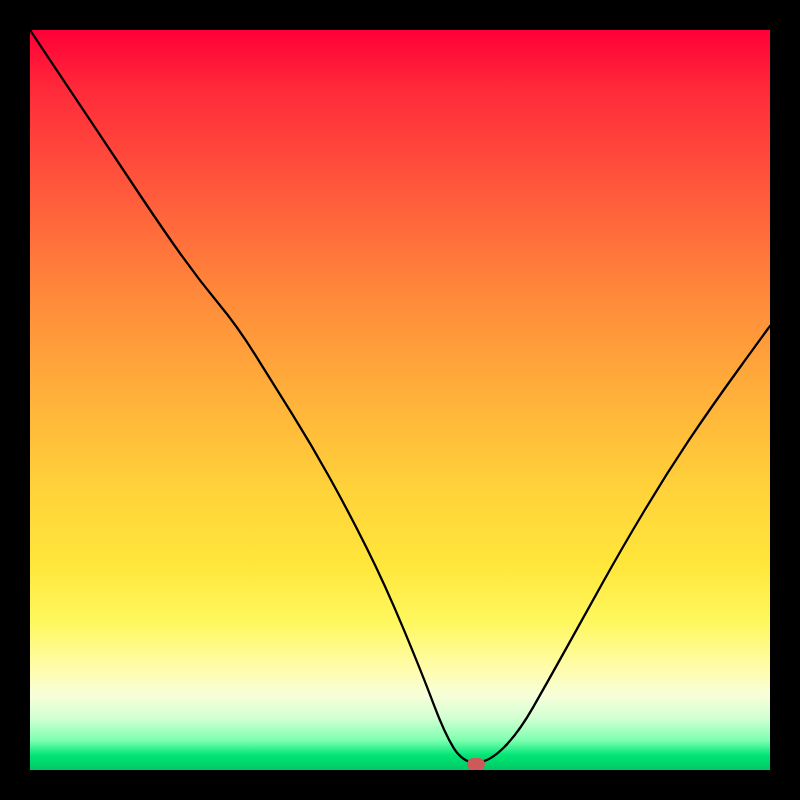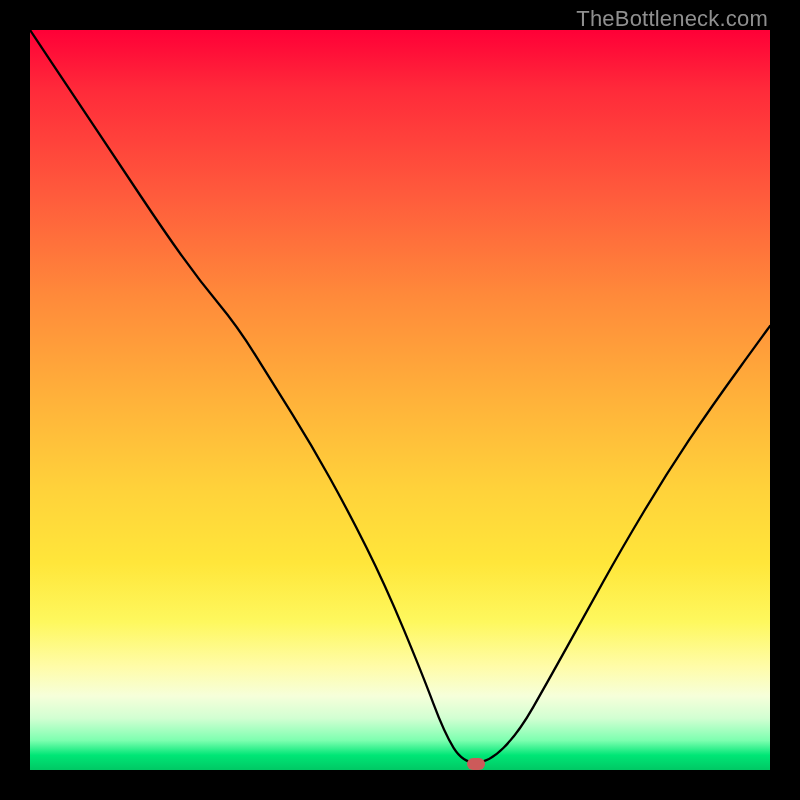--- a/index.html
+++ b/index.html
@@ -65,21 +65,20 @@
     height: 12px;
     background: #cc5a5a;
     border-radius: 6px;
   }
 </style>
 </head>
 <body>
 
 <div class="frame">
 
-  <div class="watermark">TheBottleneck.com</div>
 
   <div class="plot-area">
 
     <svg class="plot-svg" viewBox="0 0 740 740" preserveAspectRatio="none">
       <path fill="none" stroke="#000" stroke-width="2.3" stroke-linecap="round" stroke-linejoin="round" d="M 0.0 0.0 Q 0.0 0.0 22.2 33.3 Q 44.4 66.6 66.6 99.9 Q 88.8 133.2 111.0 166.5 Q 133.2 199.8 151.7 225.7 Q 170.2 251.6 188.7 273.8 Q 207.2 296.0 225.7 325.6 Q 244.2 355.2 262.7 384.8 Q 281.2 414.4 299.7 447.7 Q 318.2 481.0 336.7 518.0 Q 355.2 555.0 373.7 599.4 Q 392.2 643.8 403.3 673.4 Q 414.4 703.0 423.6 717.8 Q 432.9 732.6 445.9 732.6 Q 458.8 732.6 473.6 717.8 Q 488.4 703.0 503.2 677.1 Q 518.0 651.2 536.5 617.9 Q 555.0 584.6 573.5 551.3 Q 592.0 518.0 614.2 481.0 Q 636.4 444.0 658.6 410.7 Q 680.8 377.4 710.4 336.7 T 740.0 296.0"></path>
     </svg>
 
     <div class="marker" style="left: 437.22px; top: 728.08px;"></div>
   </div>
 

